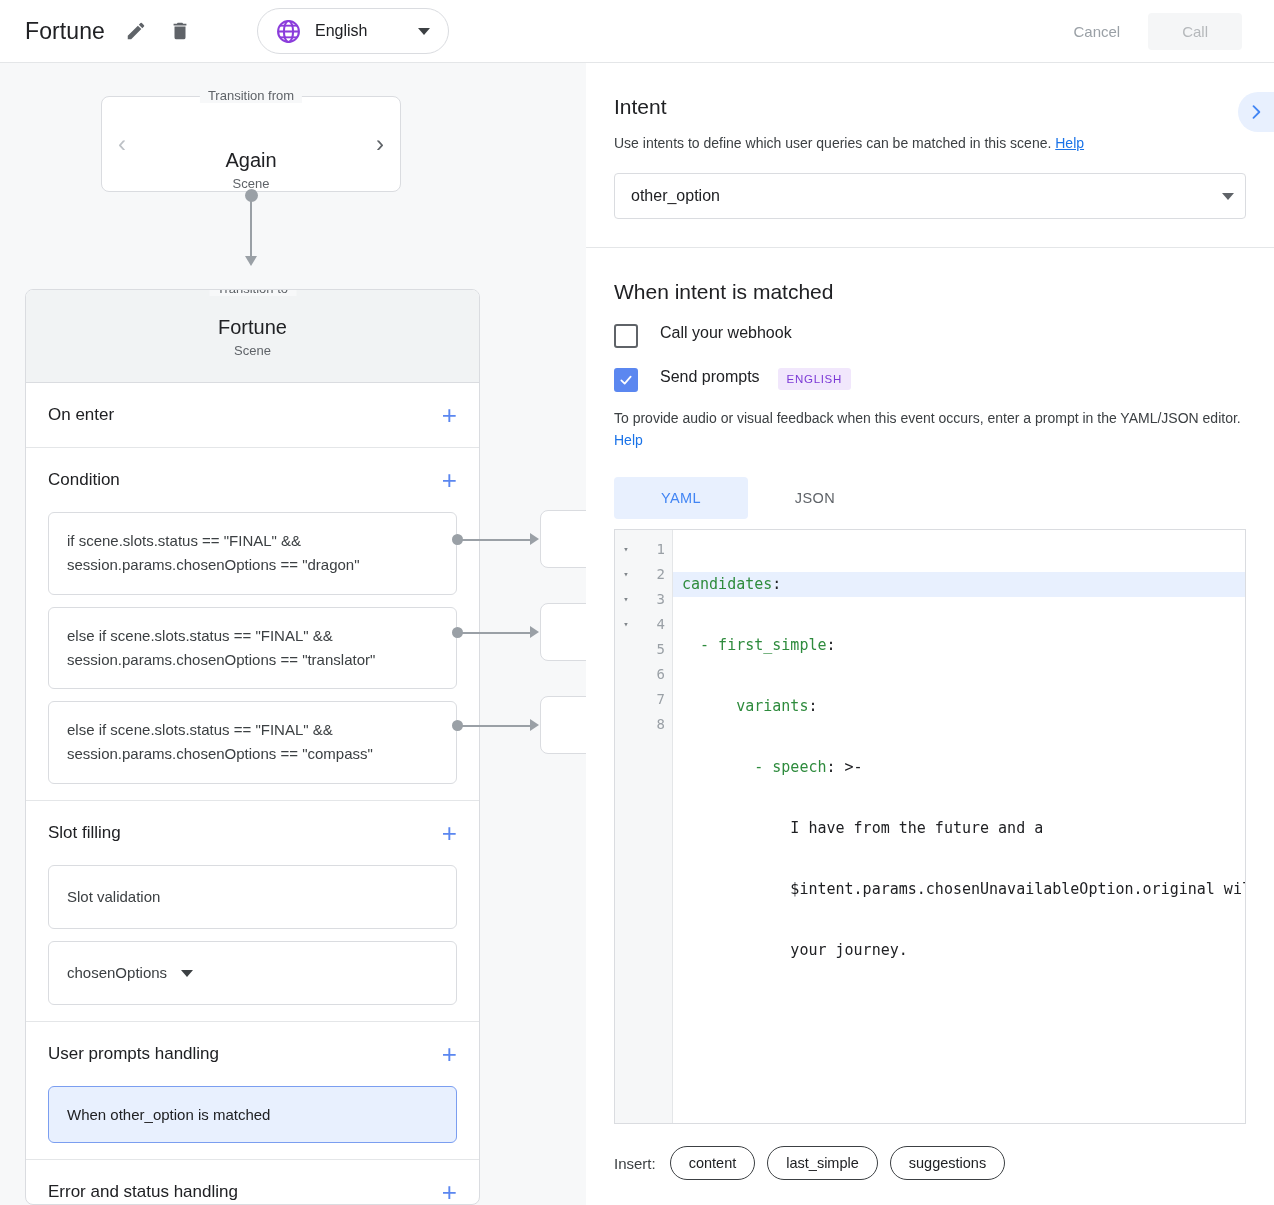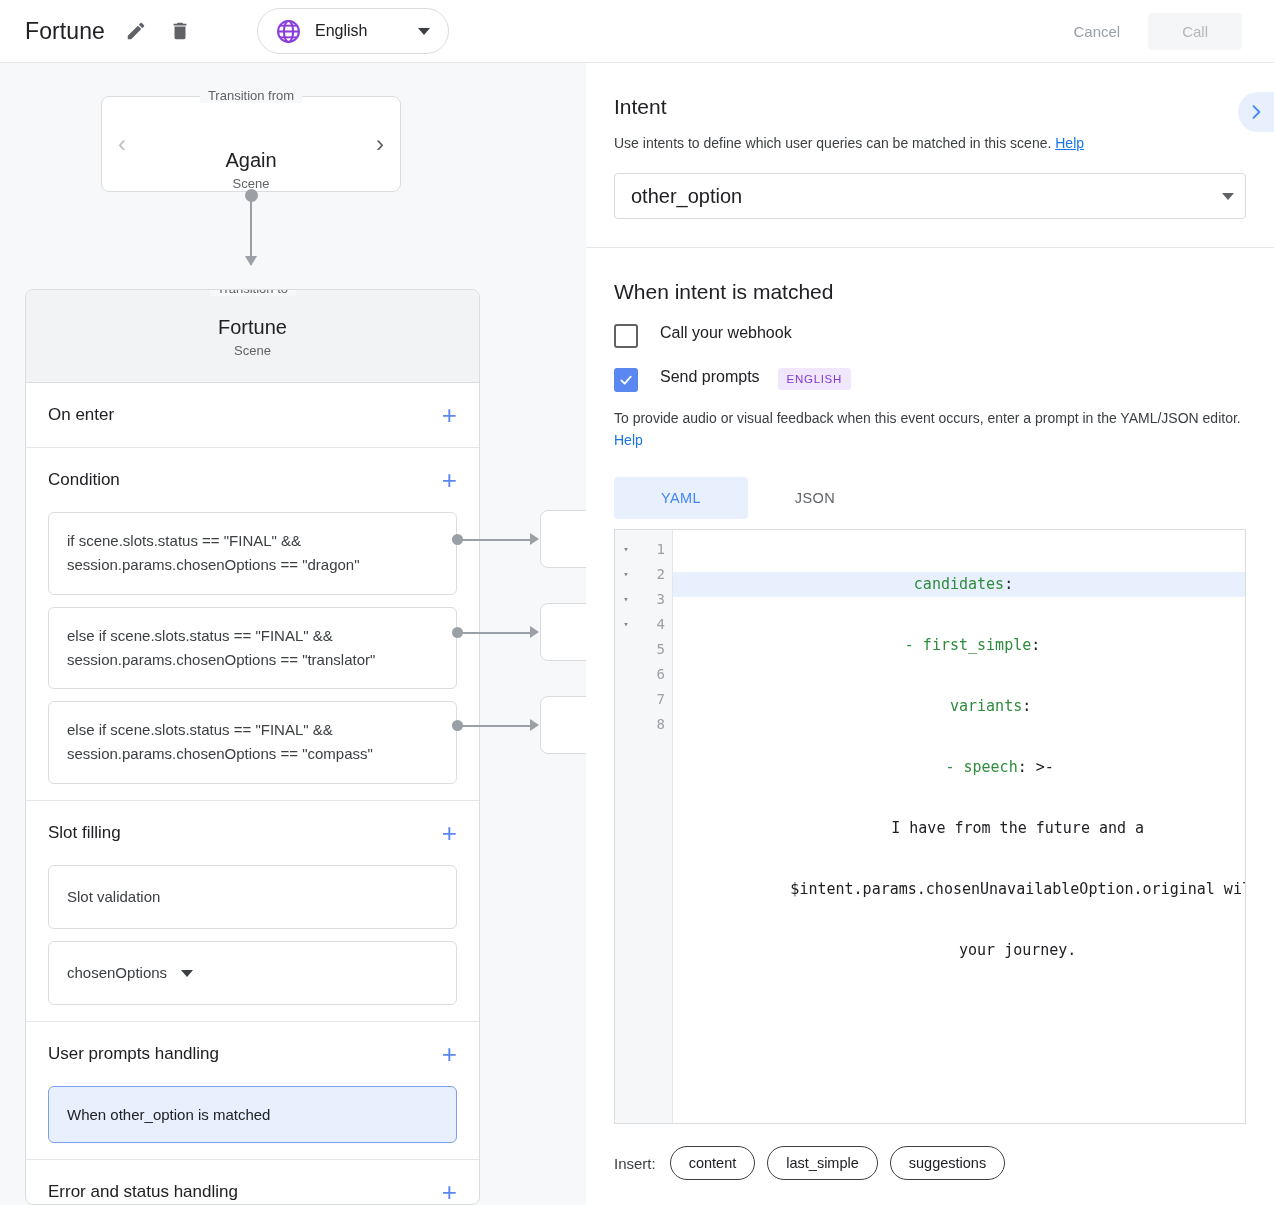--- a/index.html
+++ b/index.html
@@ -210,21 +210,21 @@
   .intent-block { padding-top: 32px; padding-bottom: 28px; border-bottom: 1px solid #e4e6e8; }
   .rp-h1 { font-size: 21px; color: #202124; }
   .rp-sub { font-size: 14px; color: #3c4043; margin-top: 16px; }
   .link { color: #1a73e8; text-decoration: underline; cursor: pointer; }
   .link-plain { color: #1a73e8; text-decoration: none; cursor: pointer; }
 
   .select-box {
     margin-top: 22px;
     height: 46px; border: 1px solid #dadce0; border-radius: 4px;
     display: flex; align-items: center; padding: 0 11px 0 16px;
-    font-size: 20px; color: #202124; cursor: pointer;
+    font-size: 16px; color: #202124; cursor: pointer;
     background: #fff;
   }
   .select-box .caret {
     margin-left: auto;
     width: 0; height: 0;
     border-left: 6px solid transparent;
     border-right: 6px solid transparent;
     border-top: 7px solid #5f6368;
   }
 
@@ -295,21 +295,20 @@
     width: 22px; text-align: center; font-size: 9px; color: #80868b;
     cursor: pointer;
   }
   .lnum { flex: 1; text-align: right; padding-right: 7px; }
   .code {
     flex: 1; padding-top: 6px;
     font-family: "DejaVu Sans Mono", monospace;
     font-size: 15px;
     white-space: pre; overflow: hidden;
     position: relative;
-    text-align: center;
   }
   .cline { height: 25px; line-height: 25px; padding-left: 9px; }
   .cline.hl { background: #e8f0fe; }
   .yk { color: #2e8b3d; }
   .yt { color: #202124; }
 
   .insert-row {
     display: flex; align-items: center;
     margin-top: 22px;
   }

